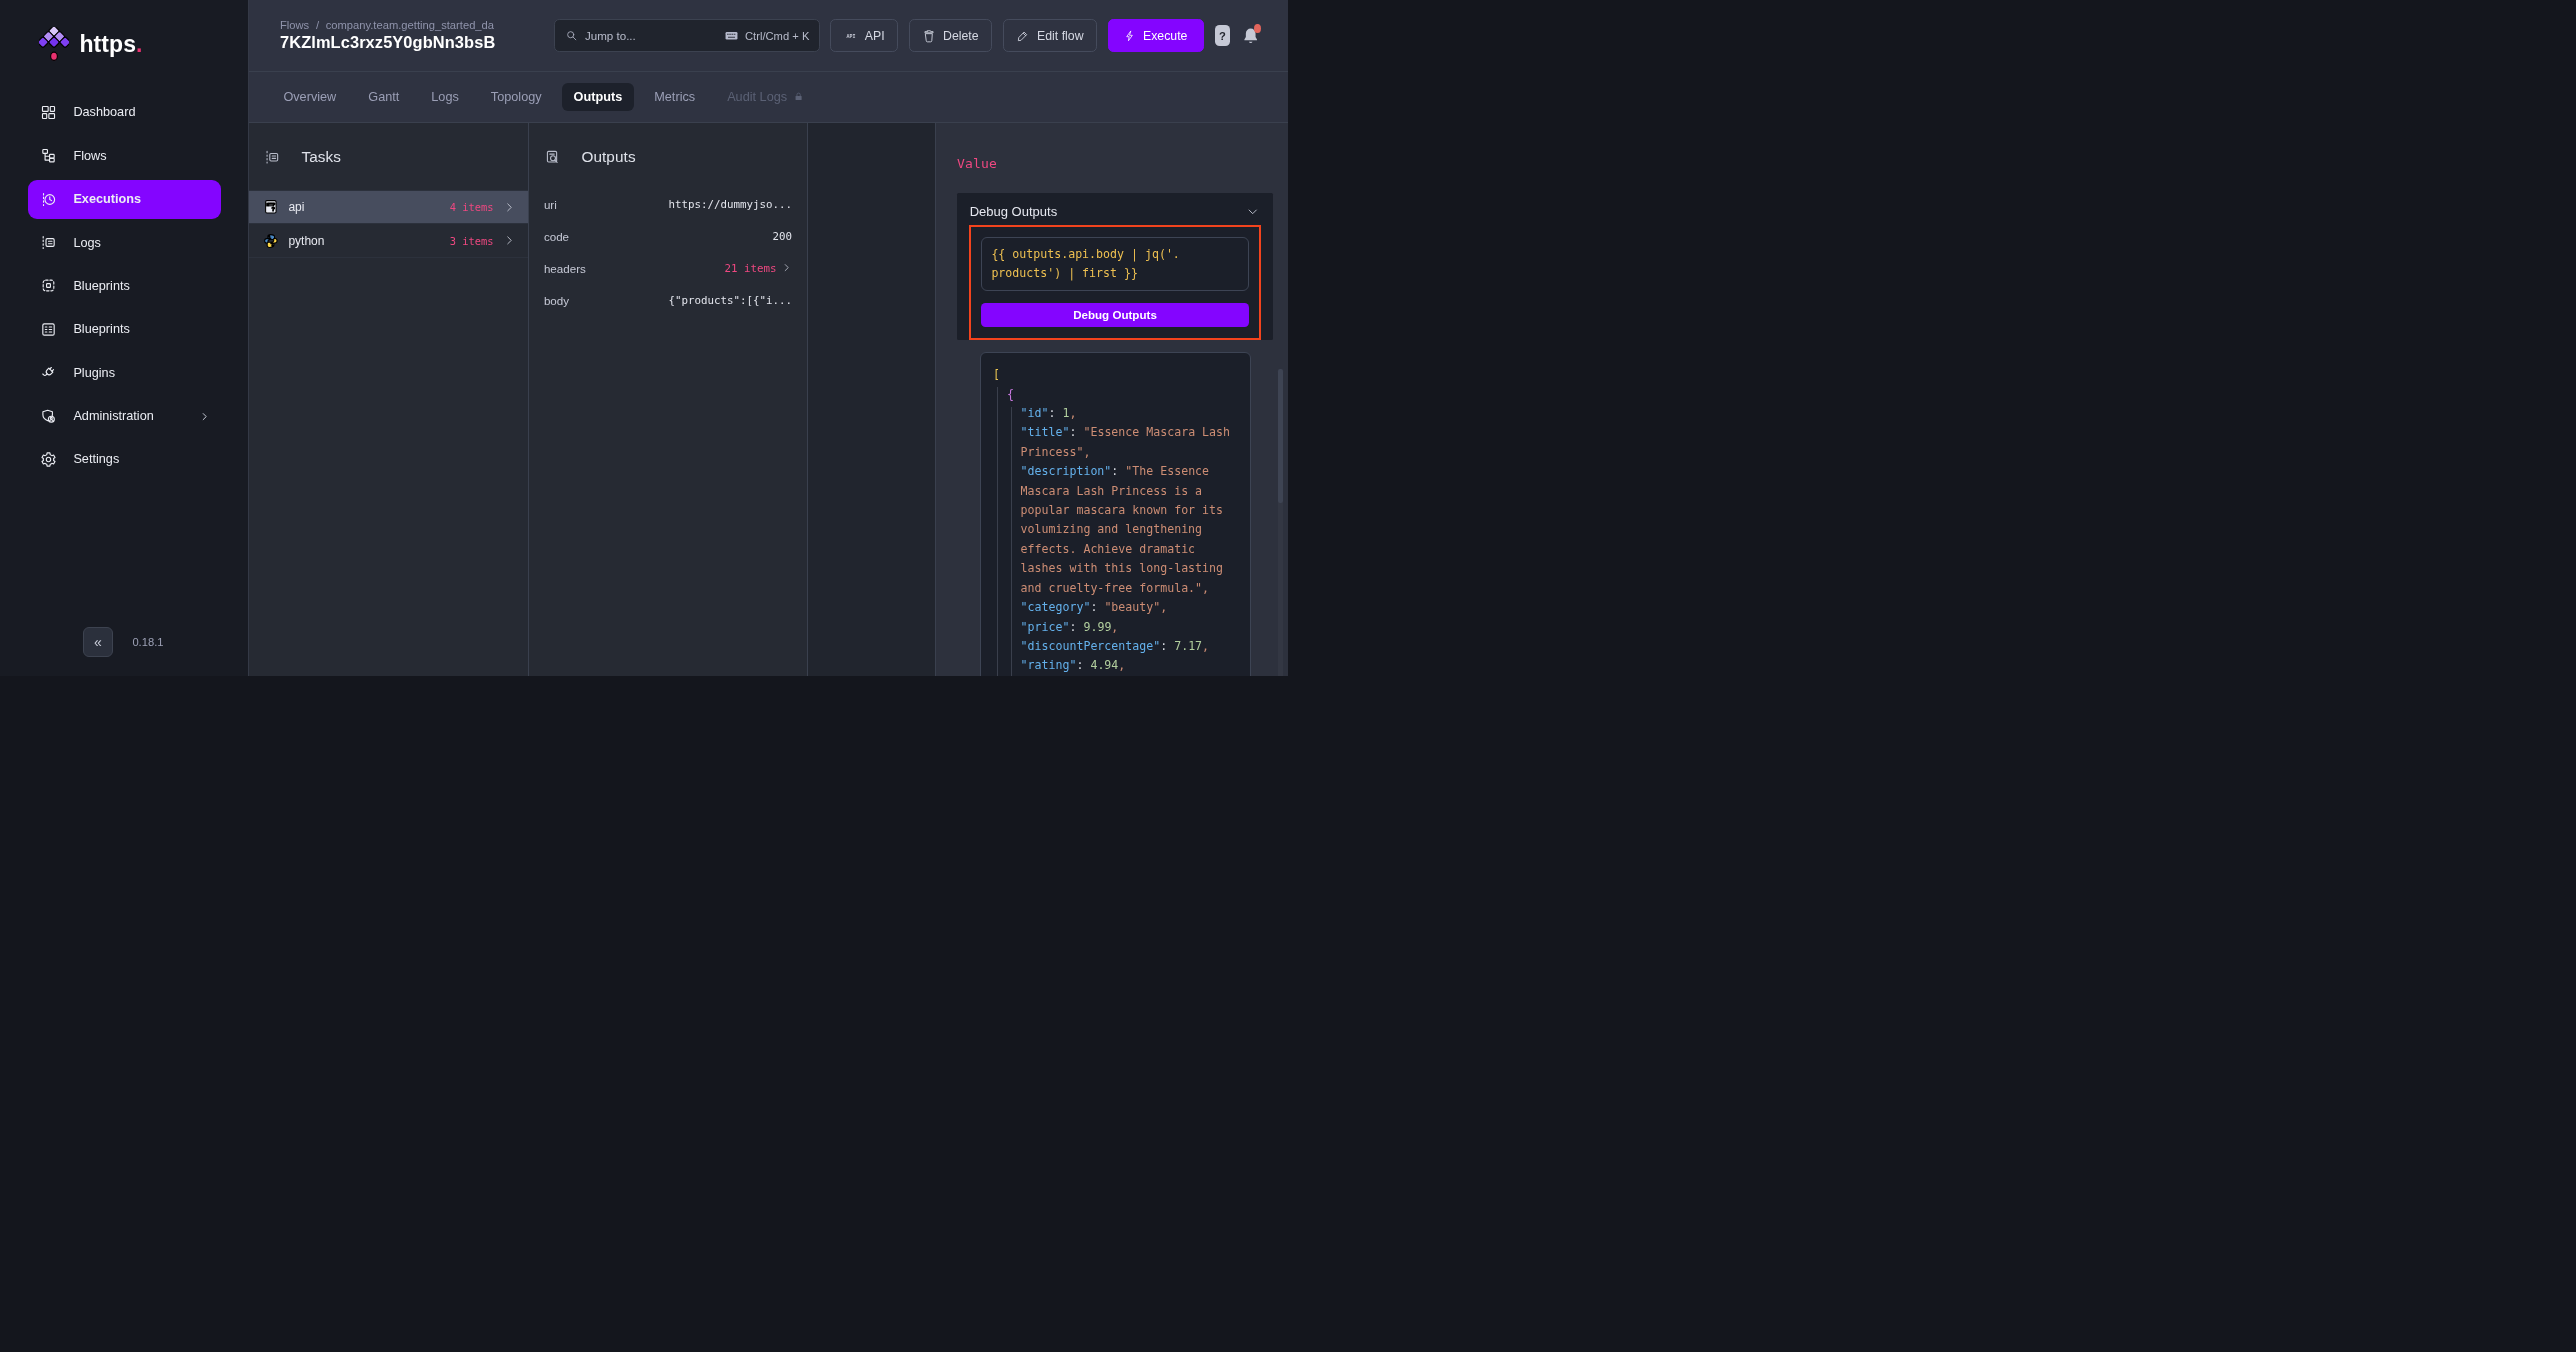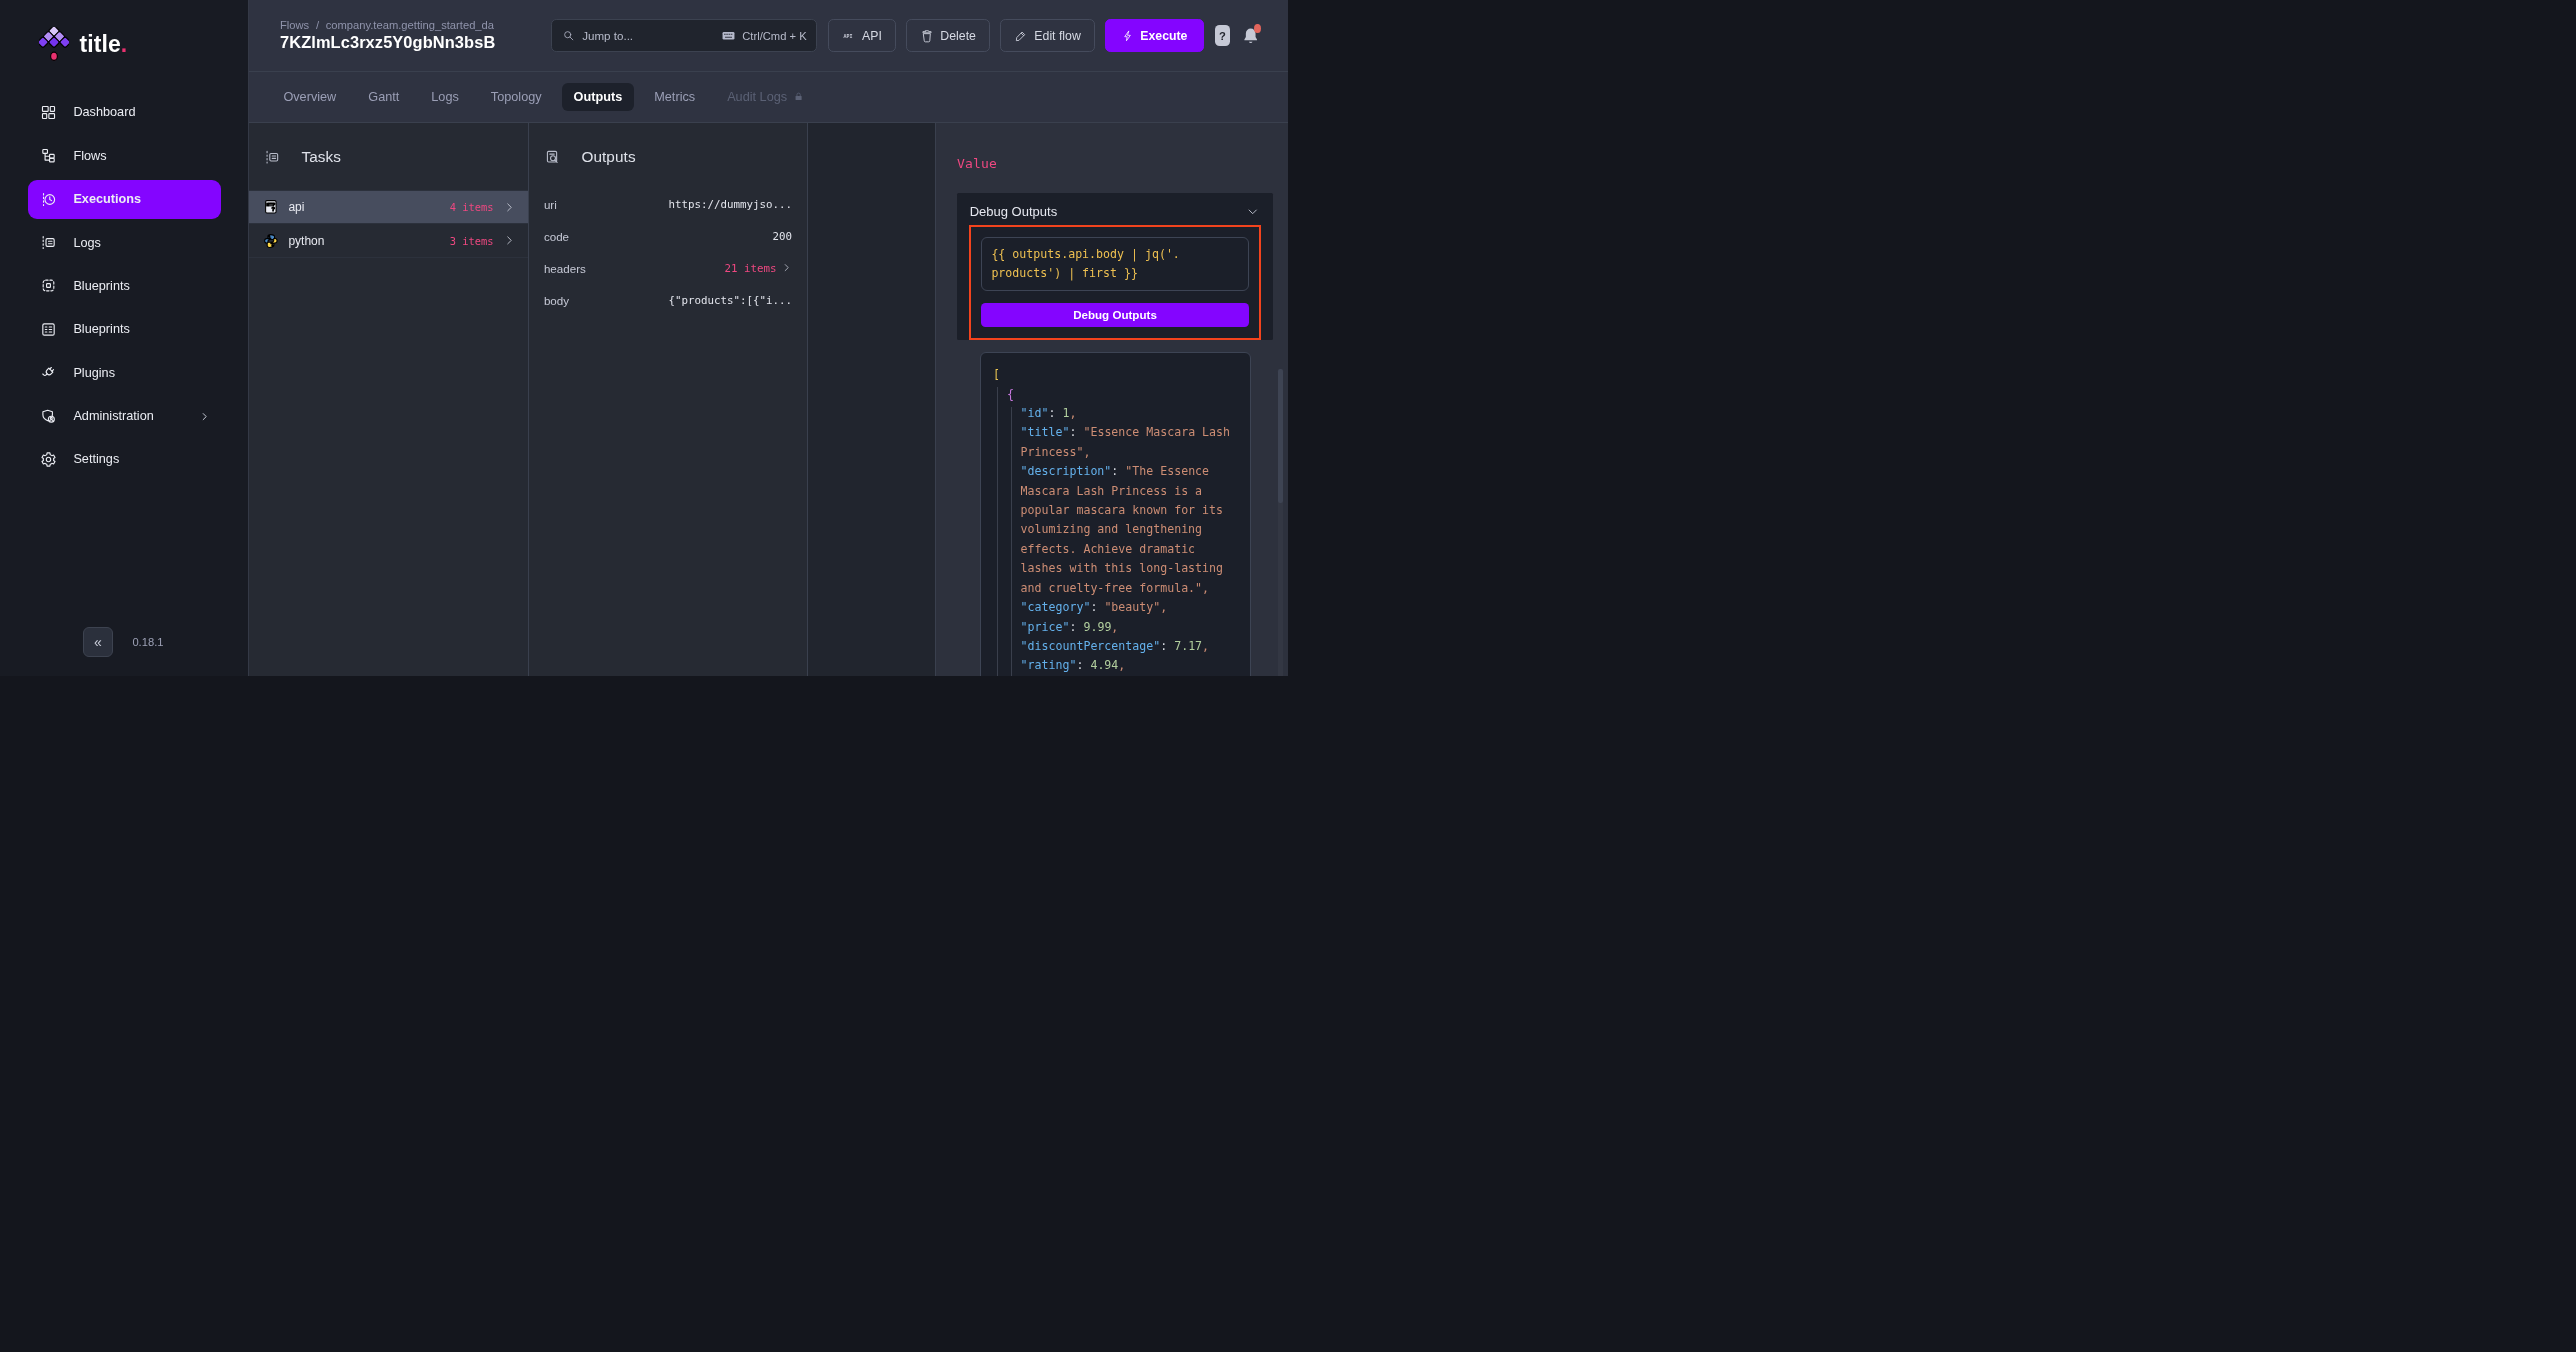--- a/index.html
+++ b/index.html
@@ -55,21 +55,21 @@
   .jump-box .icon svg{width:12.7px;height:12.7px}
   .jump-text{color:#b7bbca;font-size:11.6px}
   .jump-right{margin-left:auto;display:flex;align-items:center;gap:6px;color:#b7bbca;font-size:11.2px}
   .jump-right .icon{color:#b6bacc;width:15px;height:15px}
   .jump-right .icon svg{width:15px;height:15px}
   .hbtn{display:flex;align-items:center;gap:6.7px;height:33px;padding:0 12.7px;border-radius:5.2px;
     border:0.7px solid #454b5c;background:transparent;color:#d6d9e3;font-size:12.3px;
     cursor:pointer;font-family:"Liberation Sans",sans-serif;white-space:nowrap}
   .hbtn .icon{width:14px;height:14px;color:#c9ccd8}
   .hbtn .icon svg{width:14px;height:14px}
-  .hbtn.exec{background:var(--accent);border-color:var(--accent);color:#fff;font-weight:700;
+  .hbtn.exec{background:var(--accent);border-color:var(--accent);color:#fff;font-weight:400;
     padding:0 15.7px}
   .hbtn.exec .icon{color:#fff;width:12px;height:12px}
   .hbtn.exec .icon svg{width:12px;height:12px}
   .help-chip{width:15.7px;height:21px;border-radius:4.5px;background:#c6c9d6;color:#23262f;
     font-weight:700;font-size:11.2px;display:flex;align-items:center;justify-content:center;
     cursor:pointer}
   .bell-wrap{position:relative;width:19.4px;height:19.4px;color:#c6c9d6;cursor:pointer}
   .bell-wrap svg{width:19.4px;height:19.4px}
   .bell-dot{position:absolute;top:-1.5px;right:-0.7px;width:6.7px;height:9px;border-radius:50%;
     background:var(--notif-red)}
@@ -157,21 +157,21 @@
         <svg width="30" height="34" viewBox="0 0 40 46" stroke="none">
           <rect x="14.5" y="0" width="11" height="11" rx="2.5" fill="#d8c6f8" transform="rotate(45 20 5.5)"></rect>
           <rect x="7" y="7.5" width="11" height="11" rx="2.5" fill="#b28df4" transform="rotate(45 12.5 13)"></rect>
           <rect x="22" y="7.5" width="11" height="11" rx="2.5" fill="#b28df4" transform="rotate(45 27.5 13)"></rect>
           <rect x="-0.5" y="15" width="11" height="11" rx="2.5" fill="#7e3ff2" transform="rotate(45 5 20.5)"></rect>
           <rect x="14.5" y="15" width="11" height="11" rx="2.5" fill="#7433ef" transform="rotate(45 20 20.5)"></rect>
           <rect x="29.5" y="15" width="11" height="11" rx="2.5" fill="#7e3ff2" transform="rotate(45 35 20.5)"></rect>
           <ellipse cx="20" cy="39.5" rx="4.6" ry="5.6" fill="#e8316f"></ellipse>
         </svg>
       </span>
-      <div class="logo-text"><span>title</span><span class="logo-dot">.</span></div>
+      <div class="logo-text"><span>https</span><span class="logo-dot">.</span></div>
     </div>
     <nav class="nav" id="nav">
         <div class="nav-item">
           <span class="icon">
             <svg viewBox="0 0 24 24">
               <rect x="3.5" y="3.5" width="8" height="7" rx="1"></rect>
               <rect x="14.5" y="3.5" width="6" height="7" rx="1"></rect>
               <rect x="3.5" y="13.5" width="6" height="7" rx="1"></rect>
               <rect x="12.5" y="13.5" width="8" height="7" rx="1"></rect>
             </svg>

